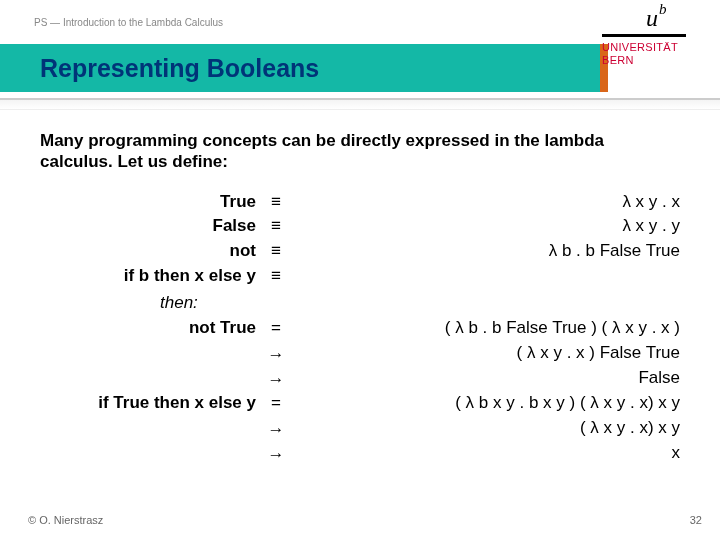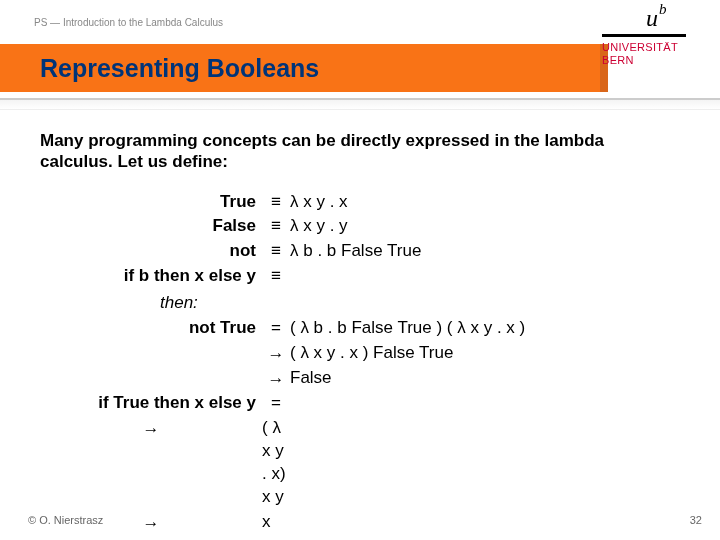--- a/index.html
+++ b/index.html
@@ -23,21 +23,21 @@
     font-size: 10px;
     color: #888;
     padding-left: 20px;
   }
   .title-bar {
     position: absolute;
     top: 44px;
     left: 0;
     width: 600px;
     height: 48px;
-    background: #f97316;
+    background: #14b8a6;
     display: flex;
     align-items: center;
     padding-left: 40px;
   }
   .title-bar h1 {
     color: #003478;
     font-size: 25px;
     font-weight: bold;
   }
   .logo-area {
@@ -93,21 +93,21 @@
   }
   .tbl {
     display: grid;
     grid-template-columns: 222px 28px auto;
     row-gap: 2px;
     font-size: 17px;
     line-height: 1.35;
   }
   .lhs { text-align: right; padding-right: 6px; font-weight: bold; }
   .op  { text-align: center; }
-  .rhs { text-align: left; }
+  .rhs { text-align: right; }
   .then-row {
     grid-column: 1 / span 3;
     font-style: italic;
     padding-left: 120px;
     padding-top: 2px;
     padding-bottom: 0px;
   }
   .footer {
     position: absolute;
     bottom: 14px;
@@ -182,20 +182,21 @@
     <div class="lhs"></div>
     <div class="op">→</div>
     <div class="rhs">( λ x y . x ) False True</div>
 
     <div class="lhs"></div>
     <div class="op">→</div>
     <div class="rhs">False</div>
 
     <div class="lhs">if True then x else y</div>
     <div class="op">=</div>
+    <div class="rhs">( λ b x y . b x y ) ( λ x y . x) x y</div>
 
     <div class="lhs"></div>
     <div class="op">→</div>
     <div class="rhs">( λ x y . x) x y</div>
 
     <div class="lhs"></div>
     <div class="op">→</div>
     <div class="rhs">x</div>
   </div>
 </div>

